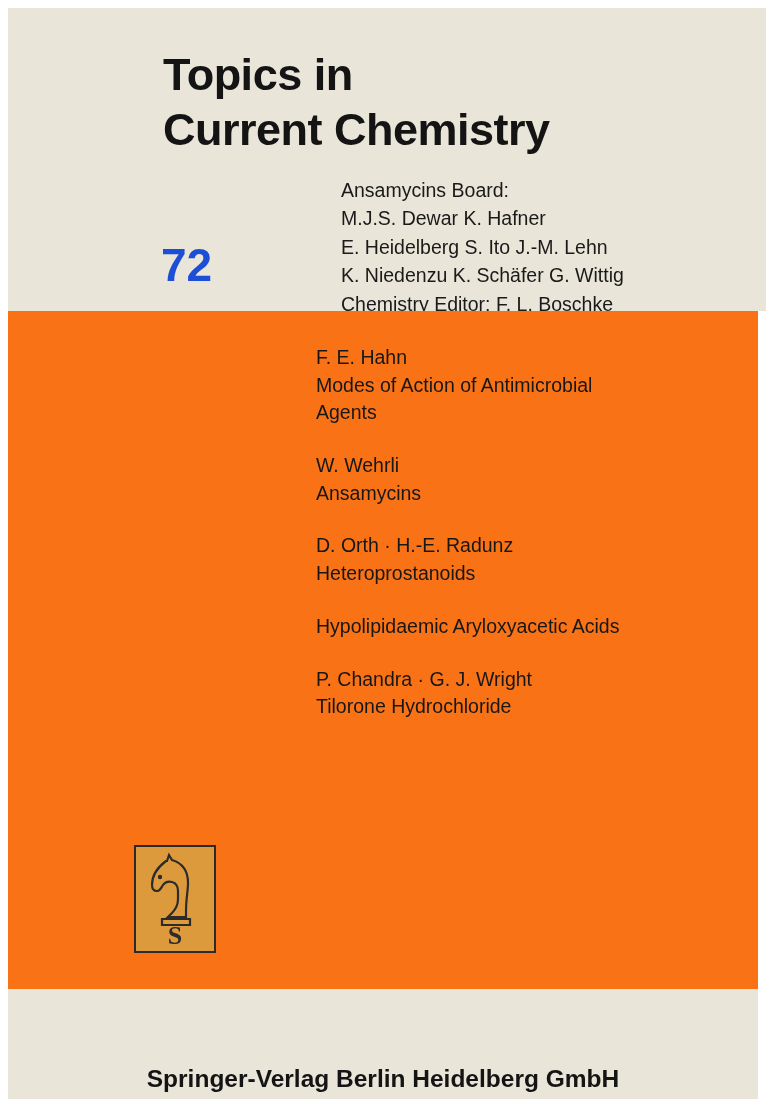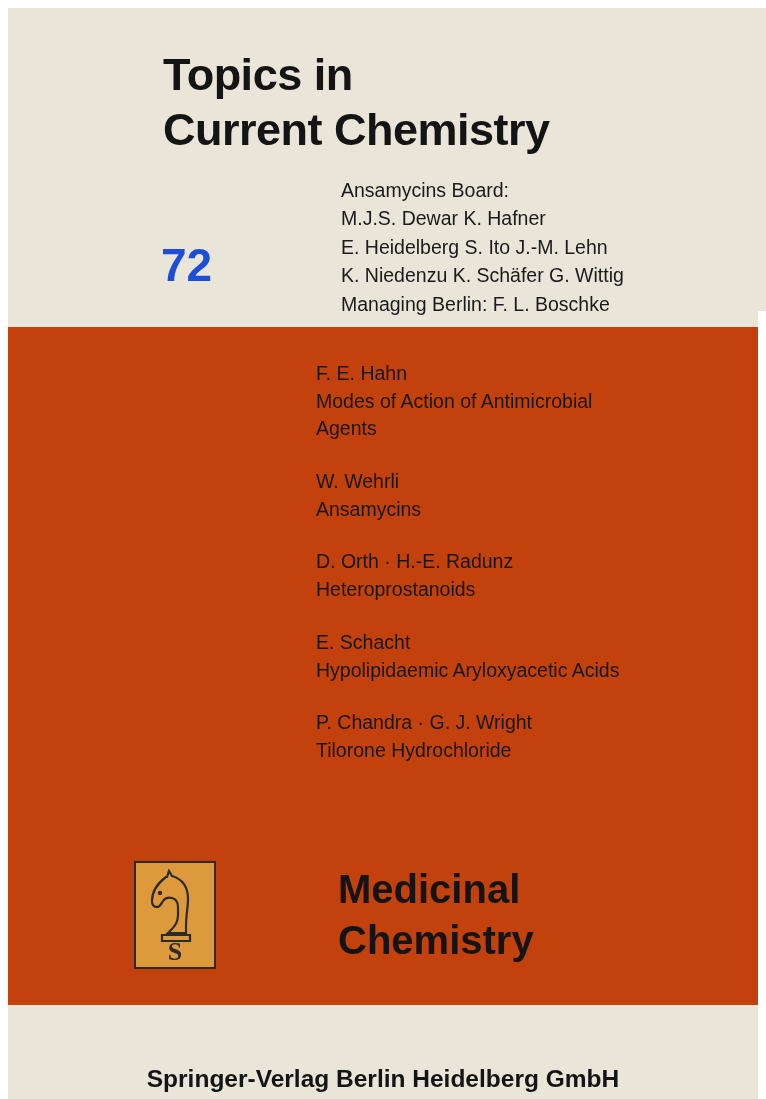--- a/index.html
+++ b/index.html
@@ -75,22 +75,21 @@
   .editorial div {
     white-space: nowrap;
   }
   
   .body-band {
     position: absolute;
     left: 0;
     top: 303px;
     width: 750px;
     height: 678px;
-    background: #c2410c;
-    margin-top: 16px;
+    background: #f97316;
   }
   .contents {
     position: absolute;
     left: 308px;
     top: 33px;
     width: 420px;
   }
   .entry {
     margin-bottom: 25px;
   }
@@ -155,63 +154,60 @@
       <div class="title-block">
         <div class="main-title">Topics in
 Current Chemistry</div>
       </div>
       <div class="volume">72</div>
       <div class="editorial">
         <div>Ansamycins Board:</div>
         <div>M.J.S. Dewar  K. Hafner</div>
         <div>E. Heidelberg  S. Ito  J.-M. Lehn</div>
         <div>K. Niedenzu  K. Schäfer  G. Wittig</div>
-        <div>Managing Berlin: F. L. Boschke</div>
+        <div>Chemistry Editor: F. L. Boschke</div>
       </div>
     </div>
 
     <div class="body-band">
 
       <div class="contents">
         <div class="entry">
           <div class="authors">F. E. Hahn</div>
           <div class="subject" style="white-space:pre-line">Modes of Action of Antimicrobial
 Agents</div>
         </div>
         <div class="entry">
           <div class="authors">W. Wehrli</div>
           <div class="subject">Ansamycins</div>
         </div>
         <div class="entry">
           <div class="authors">D. Orth · H.-E. Radunz</div>
           <div class="subject">Heteroprostanoids</div>
         </div>
         <div class="entry">
-          <div class="authors">E. Schacht</div>
           <div class="subject">Hypolipidaemic Aryloxyacetic Acids</div>
         </div>
         <div class="entry">
           <div class="authors">P. Chandra · G. J. Wright</div>
           <div class="subject">Tilorone Hydrochloride</div>
         </div>
       </div>
 
       <div class="logo">
         <svg width="78" height="104" viewBox="0 0 78 104">
           <g fill="none" stroke="#2b2b2b" stroke-width="2.2">
             <path d="M30 14 C22 20, 16 28, 16 38 C16 42, 18 44, 21 44 C24 44, 25 41, 27 38 C29 35, 32 34, 36 35 C40 36, 42 39, 42 44 L42 52 C42 58, 40 62, 36 66 L32 70 L50 70 L50 64 C50 52, 52 44, 52 36 C52 24, 46 16, 36 13 L33 8 L31 14 Z" fill="#dd9a3c"></path>
             <path d="M26 72 L54 72 L54 78 L26 78 Z" fill="#dd9a3c"></path>
           </g>
           <circle cx="24" cy="30" r="2.2" fill="#2b2b2b"></circle>
           <text x="39" y="97" font-family="'Liberation Serif', serif" font-size="26" font-weight="bold" fill="#2b2b2b" text-anchor="middle">S</text>
         </svg>
       </div>
 
-      <div class="series-title">Medicinal
-Chemistry</div>
     </div>
 
     <div class="bottom-band">
       <div class="publisher">Springer-Verlag Berlin Heidelberg GmbH</div>
     </div>
 
   </div>
 </div>
 
 </body></html>

